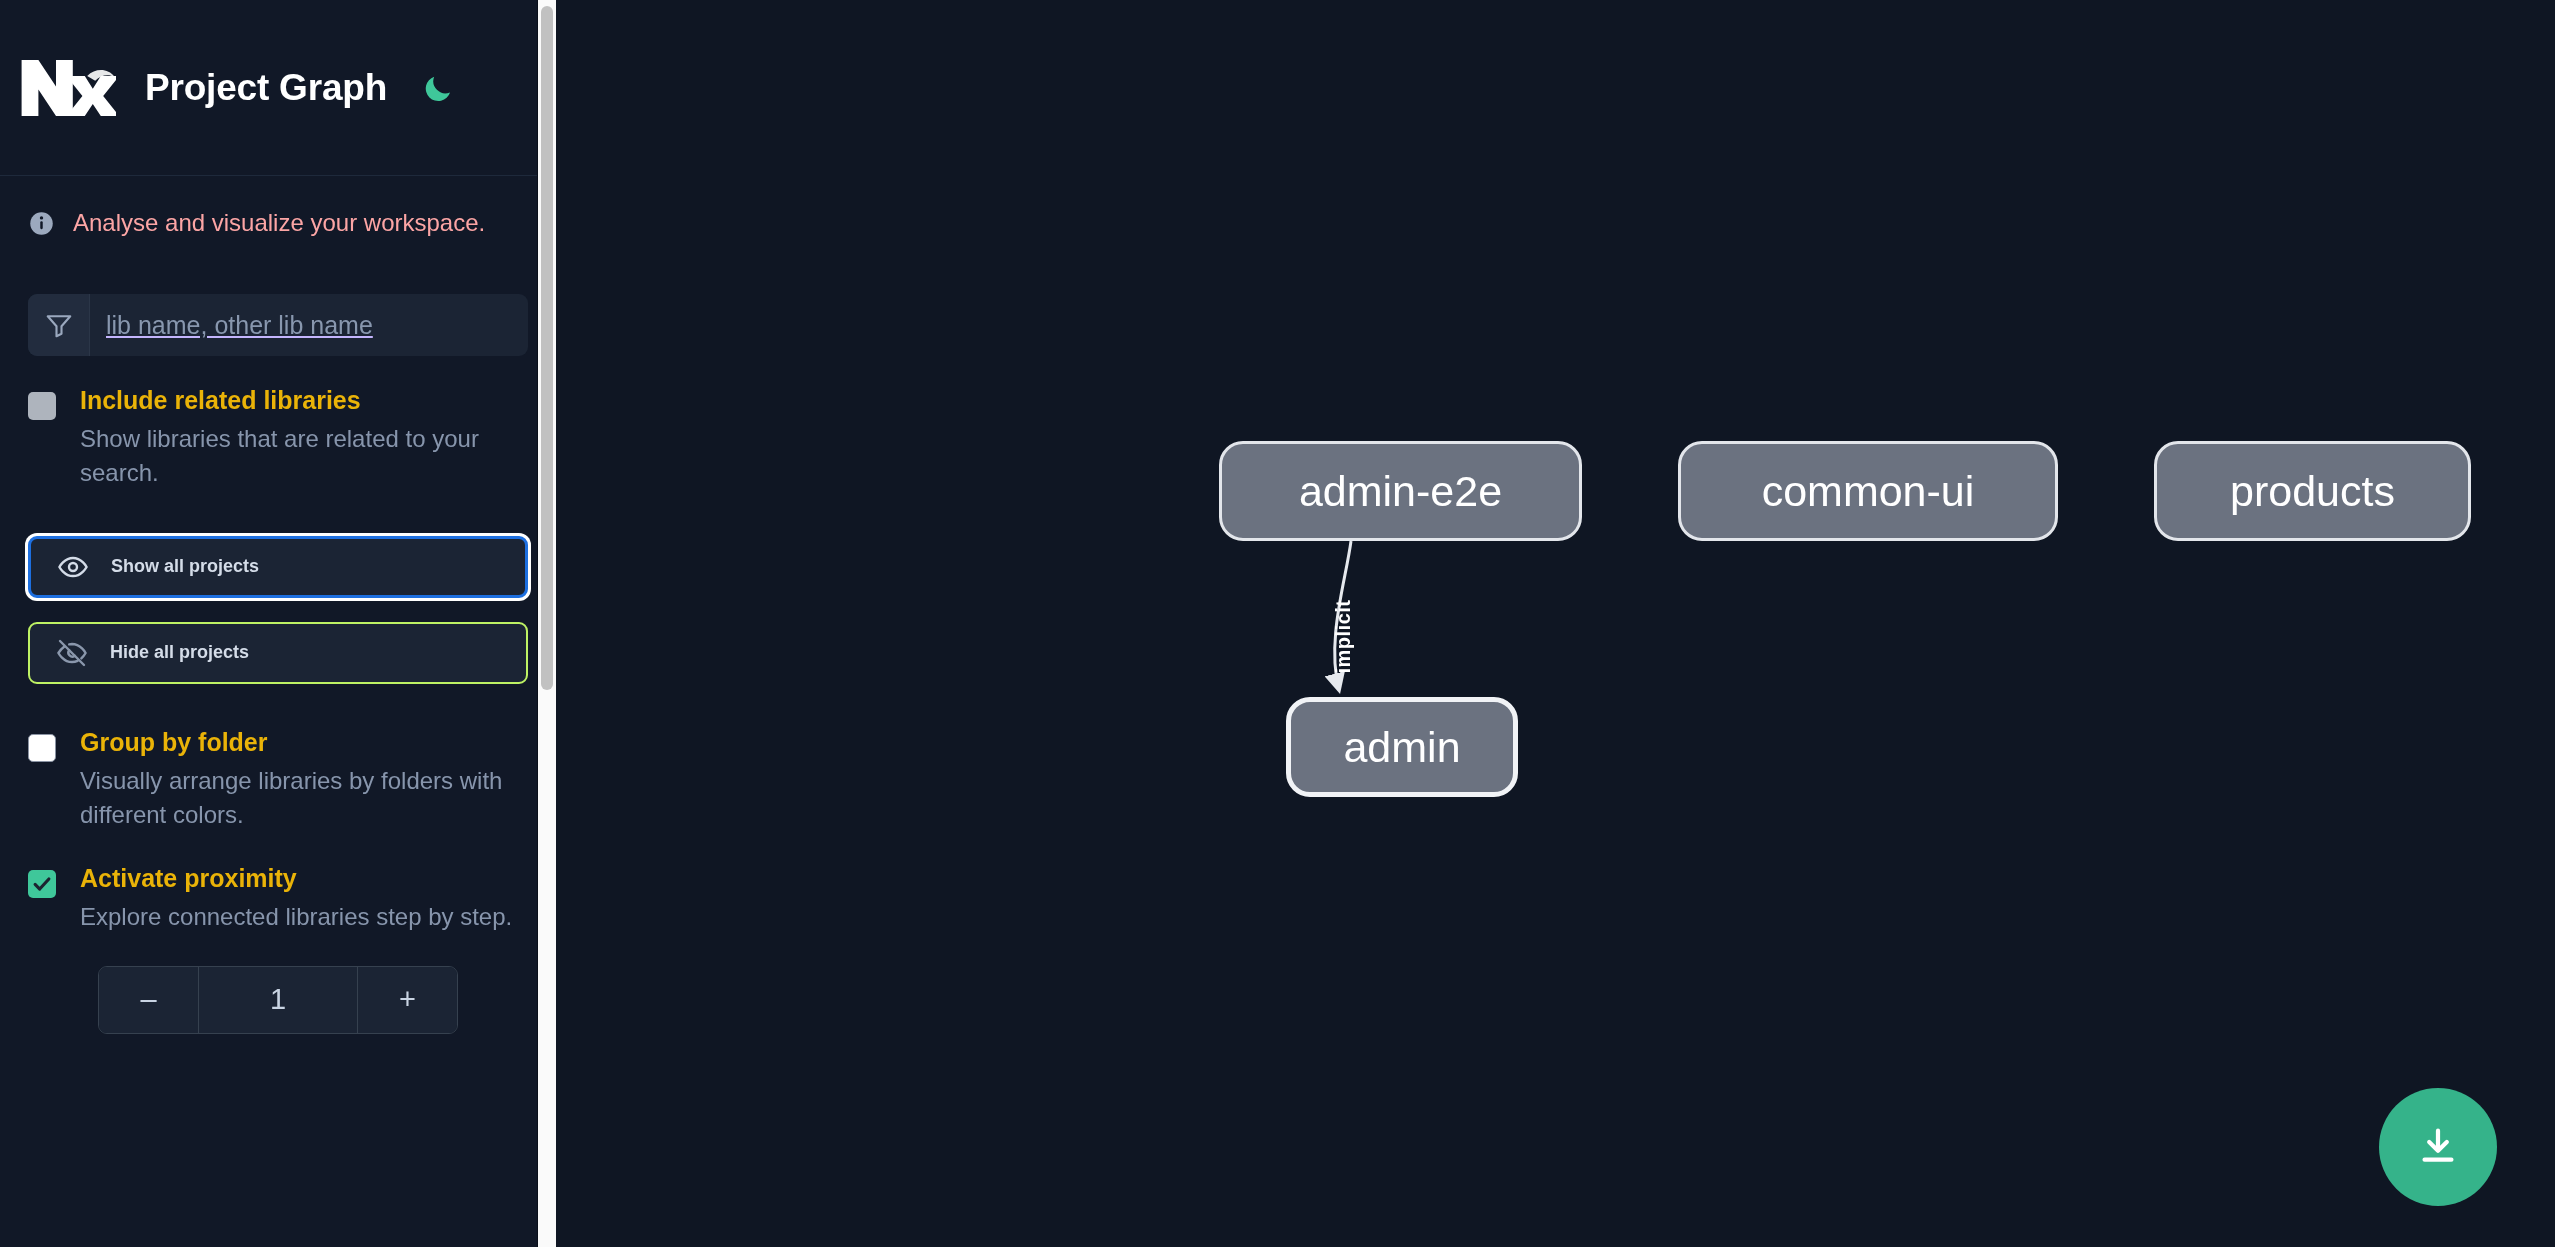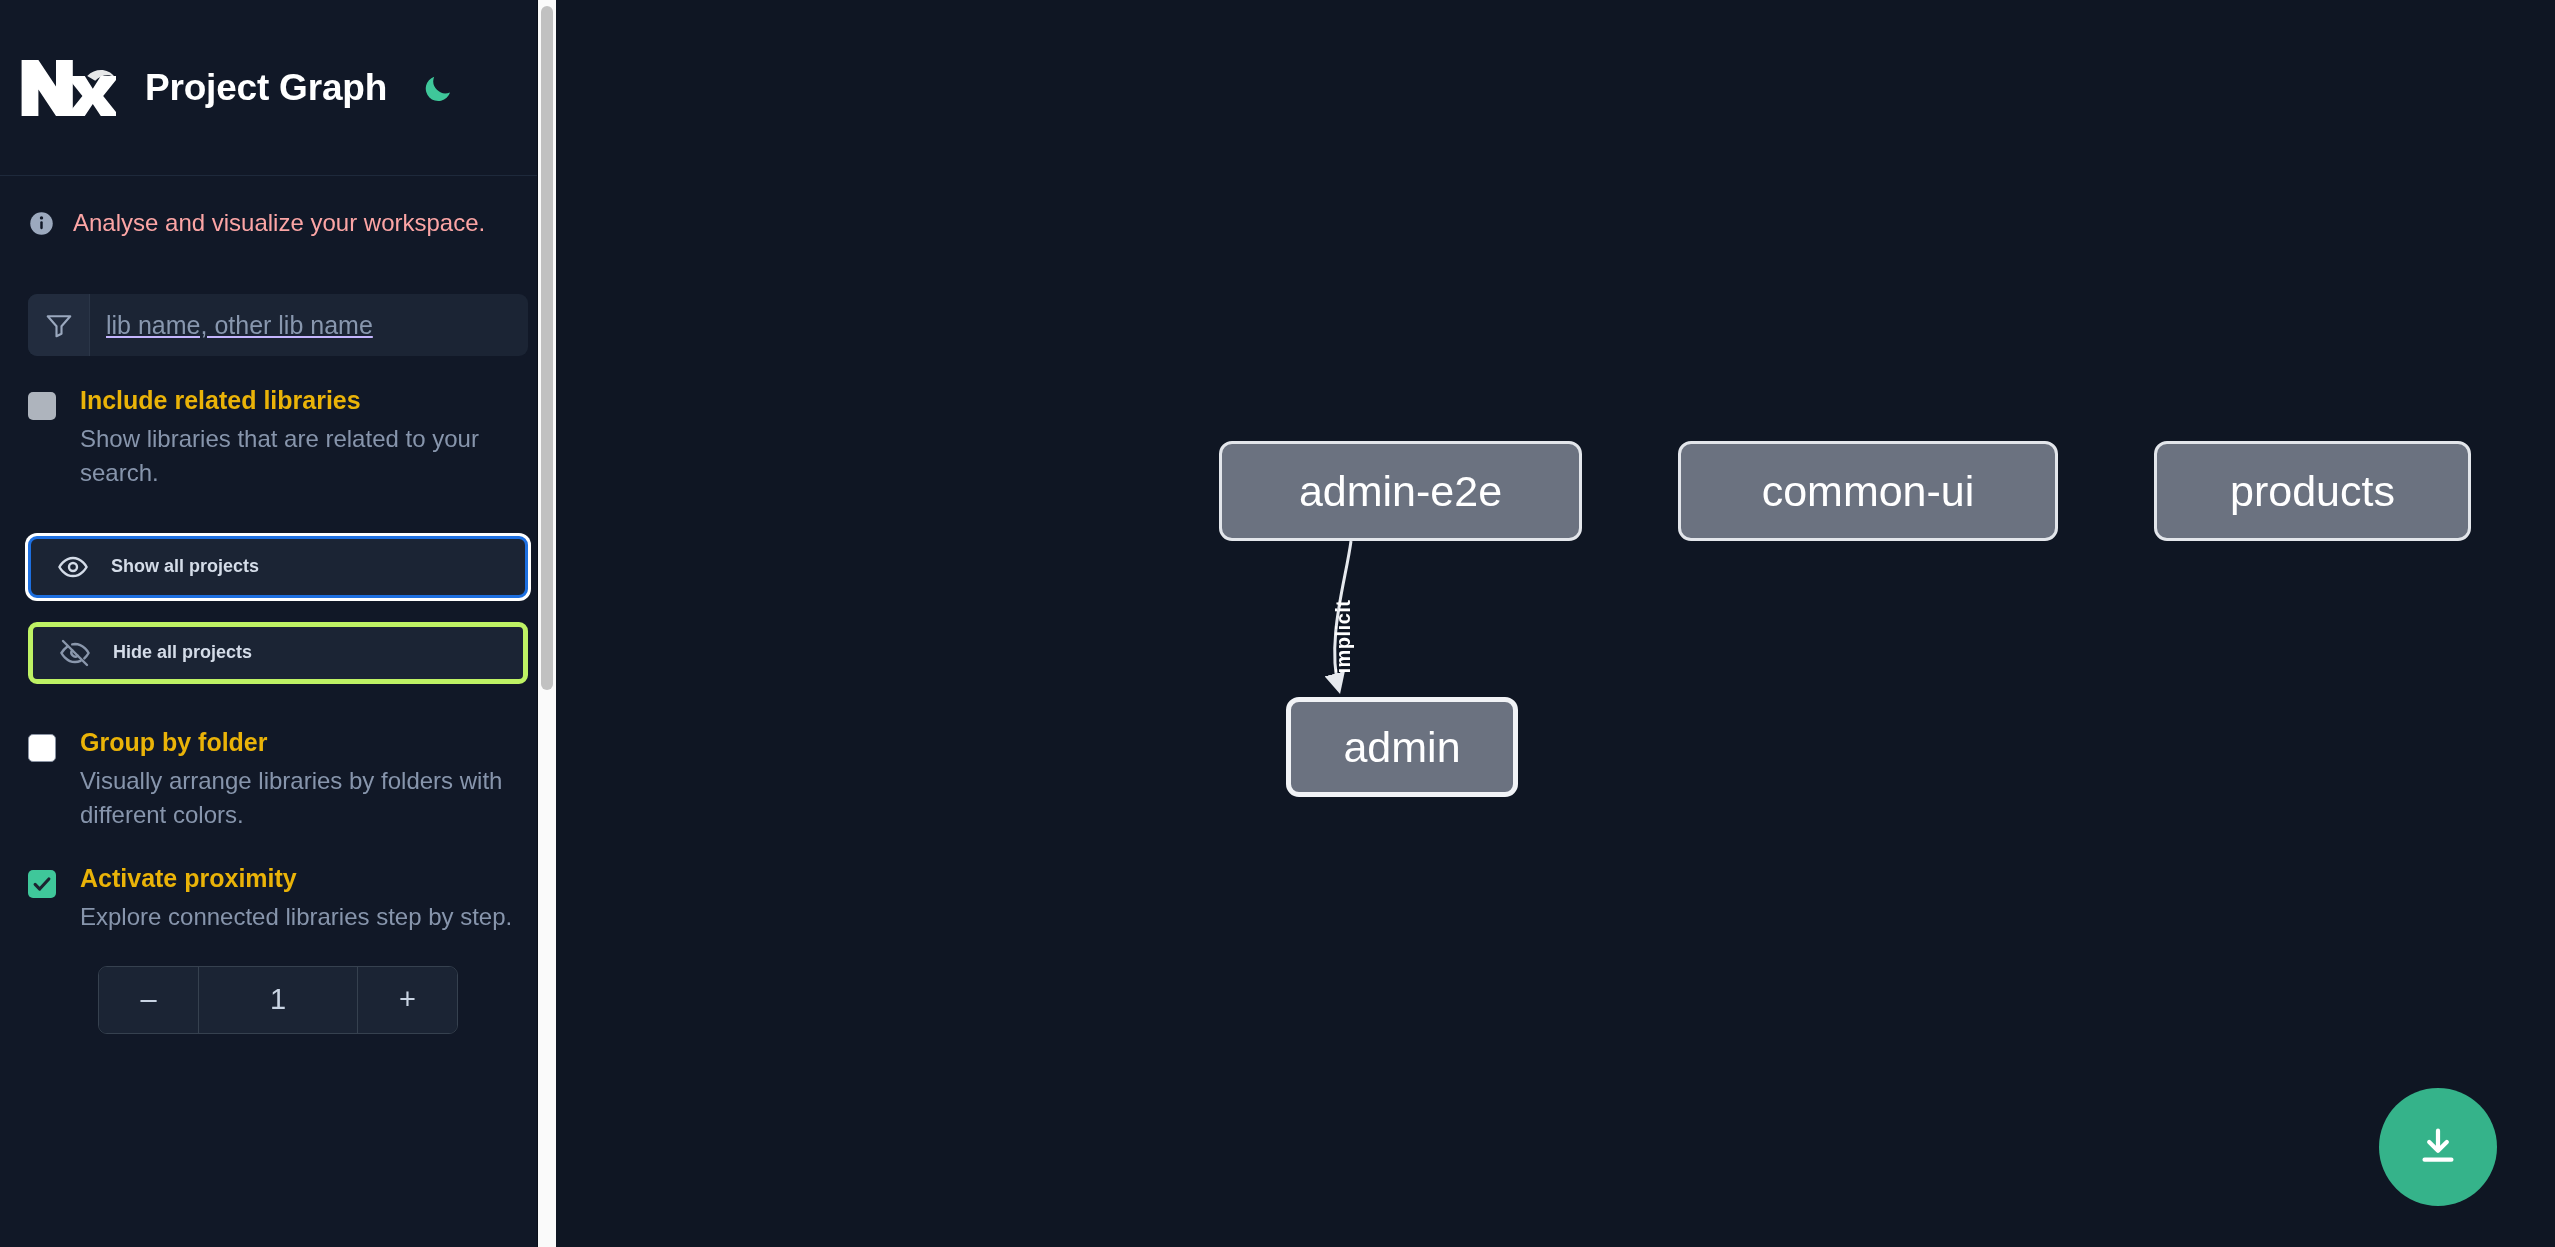--- a/index.html
+++ b/index.html
@@ -86,21 +86,21 @@
     font-size: 24px; color: #8795AC; line-height: 1.42; margin-top: 7px;
   }
 
   
   .wide-btn {
     position: relative;
     display: flex; align-items: center;
     height: 62px; width: 500px;
     border-radius: 9px;
     background: #1B2434;
-    border: 5px solid #bef264;
+    border: 2px solid #bef264;
     color: #D4DCE8; cursor: pointer;
     padding-left: 26px;
   }
   .wide-btn .label { font-size: 18px; font-weight: 700; margin-left: 22px; }
   .wide-btn.focused {
     border: 3px solid #1D6FE0;
     box-shadow: 0 0 0 3px #FFFFFF;
   }
   .btn-spacer-top { margin-top: 46px; }
   .btn-spacer { margin-top: 24px; }
@@ -137,21 +137,21 @@
   
   .canvas {
     position: relative; flex: 1; height: 1247px; background: #0F1623;
     overflow: hidden;
   }
   .node {
     position: absolute;
     display: flex; align-items: center; justify-content: center;
     background: #6B7280;
     border: 3px solid #E3E6EB;
-    border-radius: 13px;
+    border-radius: 24px;
     color: #FFFFFF;
     cursor: pointer;
   }
   .node span { font-size: 43px; line-height: 1; white-space: nowrap; }
   .node.thick { border-width: 5px; border-color: #F1F3F6; }
 
   .edge-svg { position: absolute; left: 0; top: 0; width: 100%; height: 100%; pointer-events: none; }
   .edge-label {
     position: absolute;
     font-size: 20px; font-weight: 700; color: #FFFFFF;

